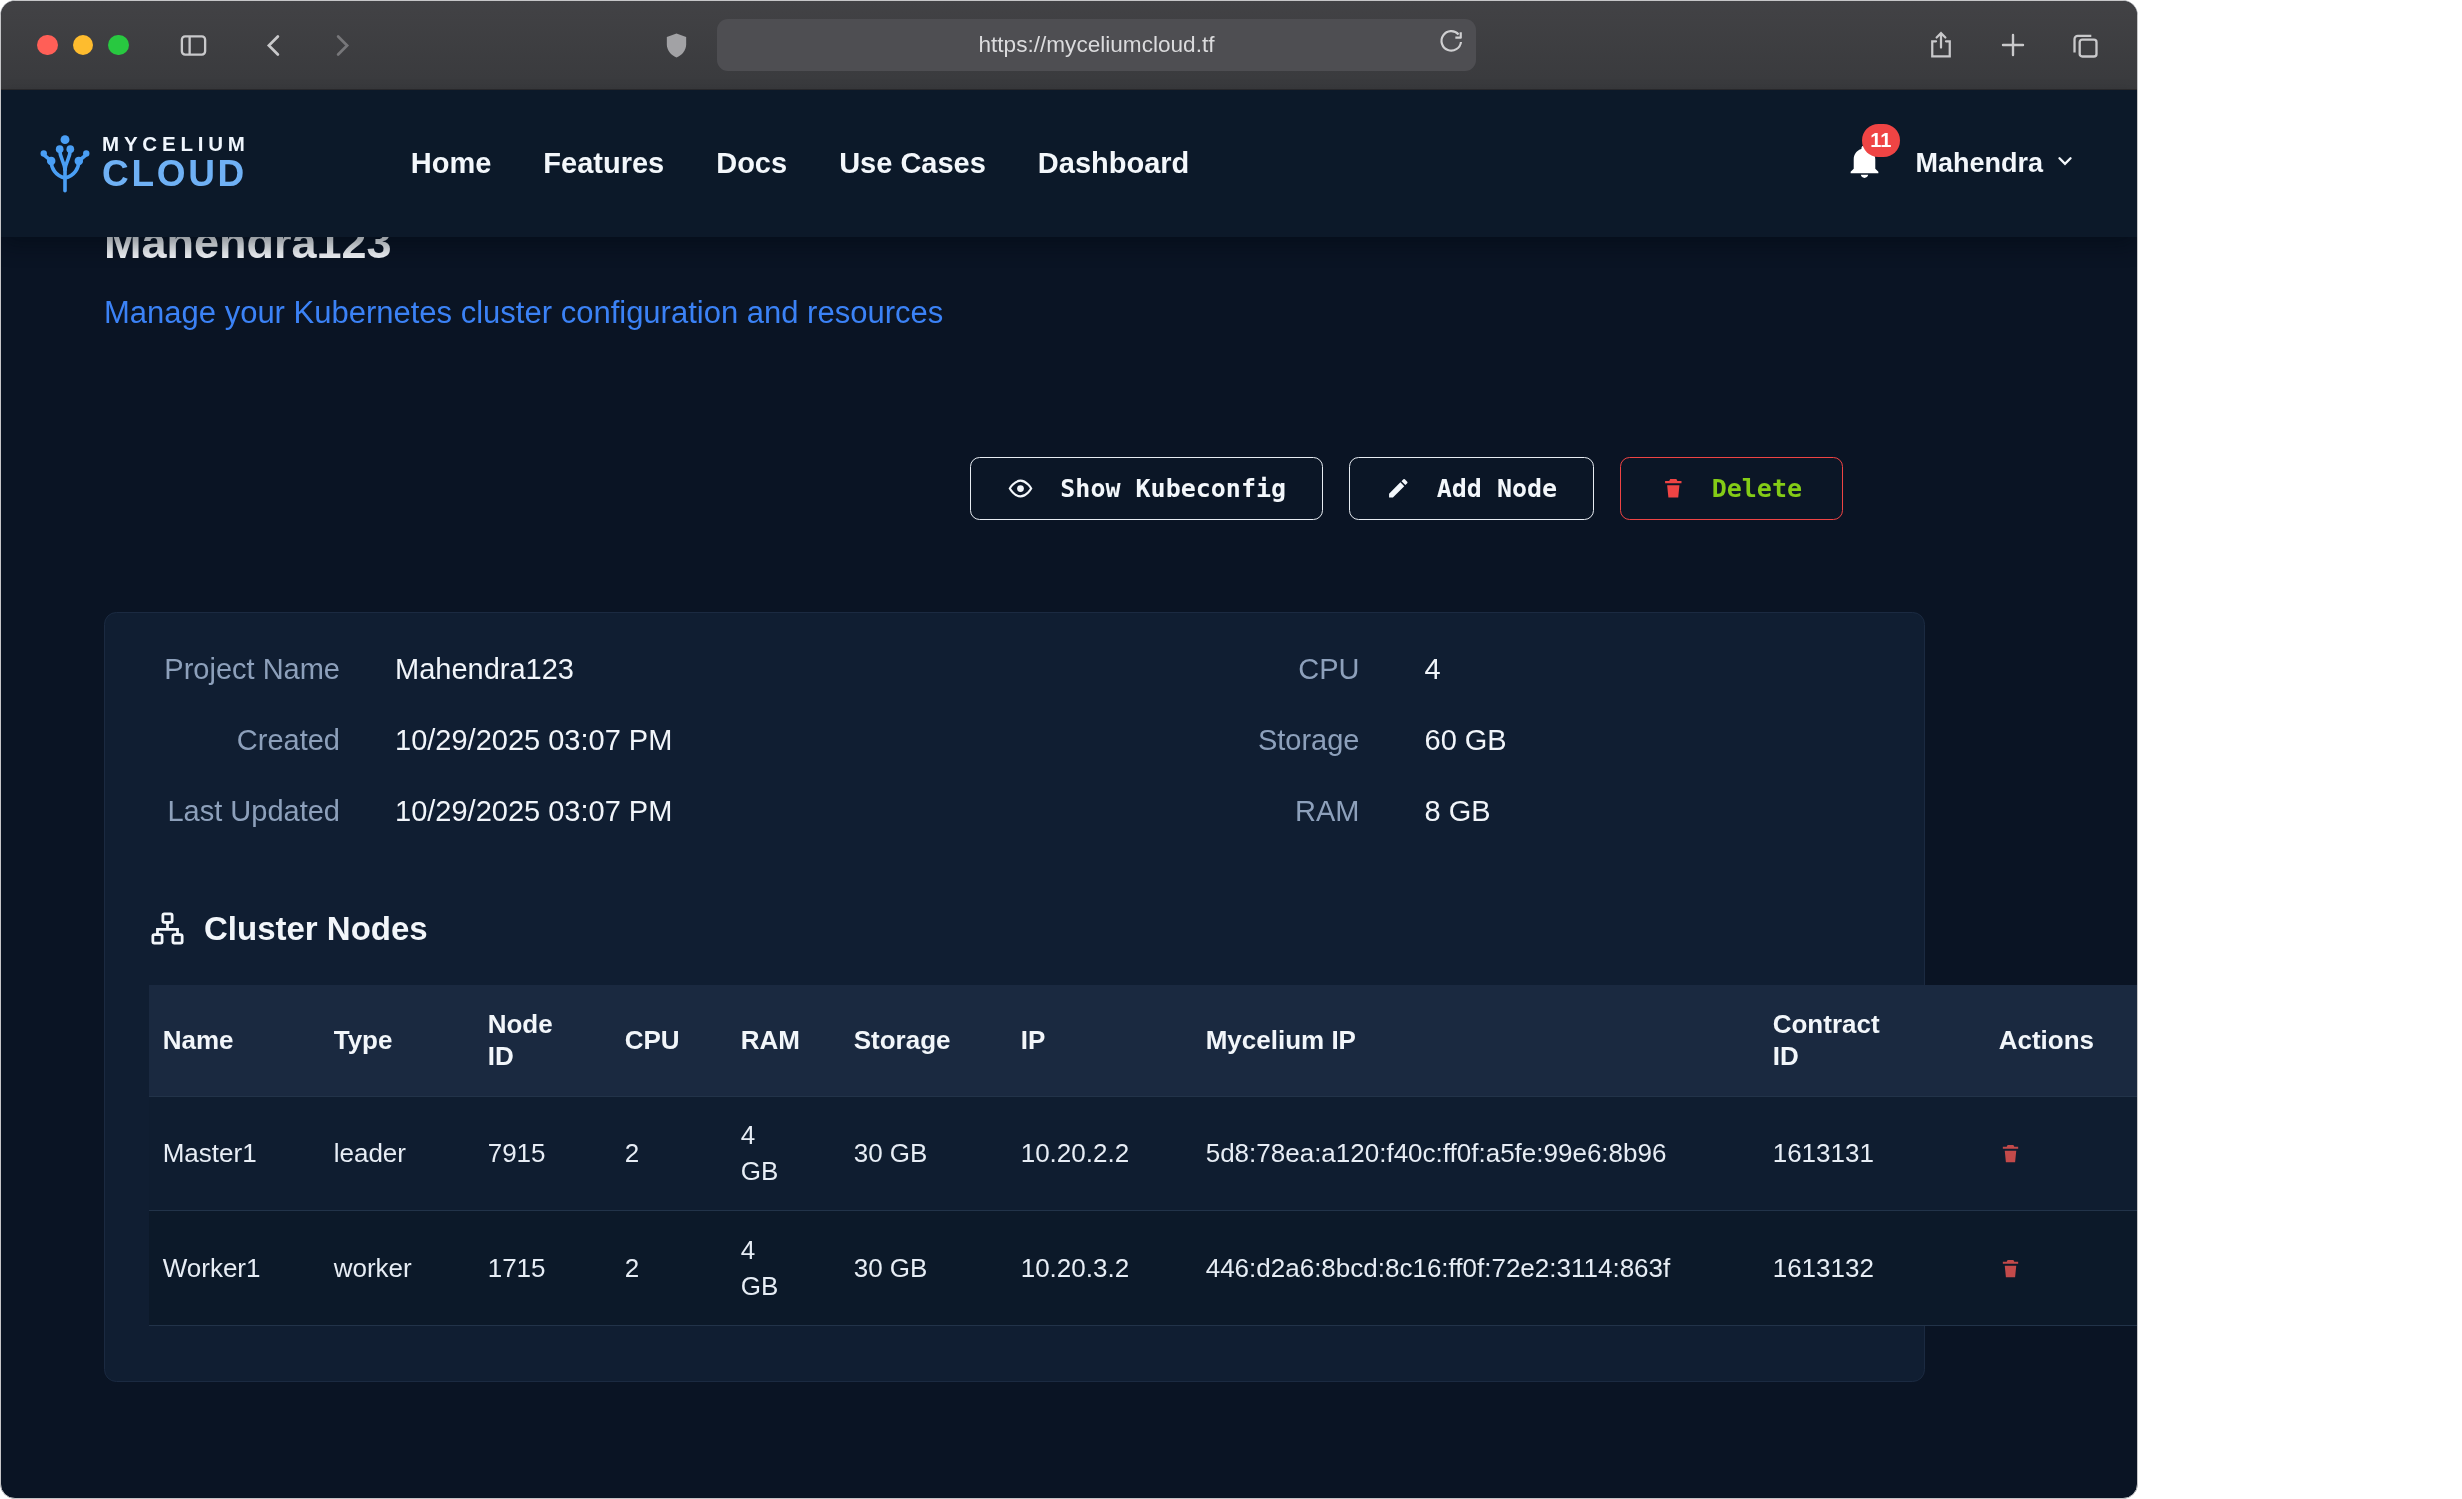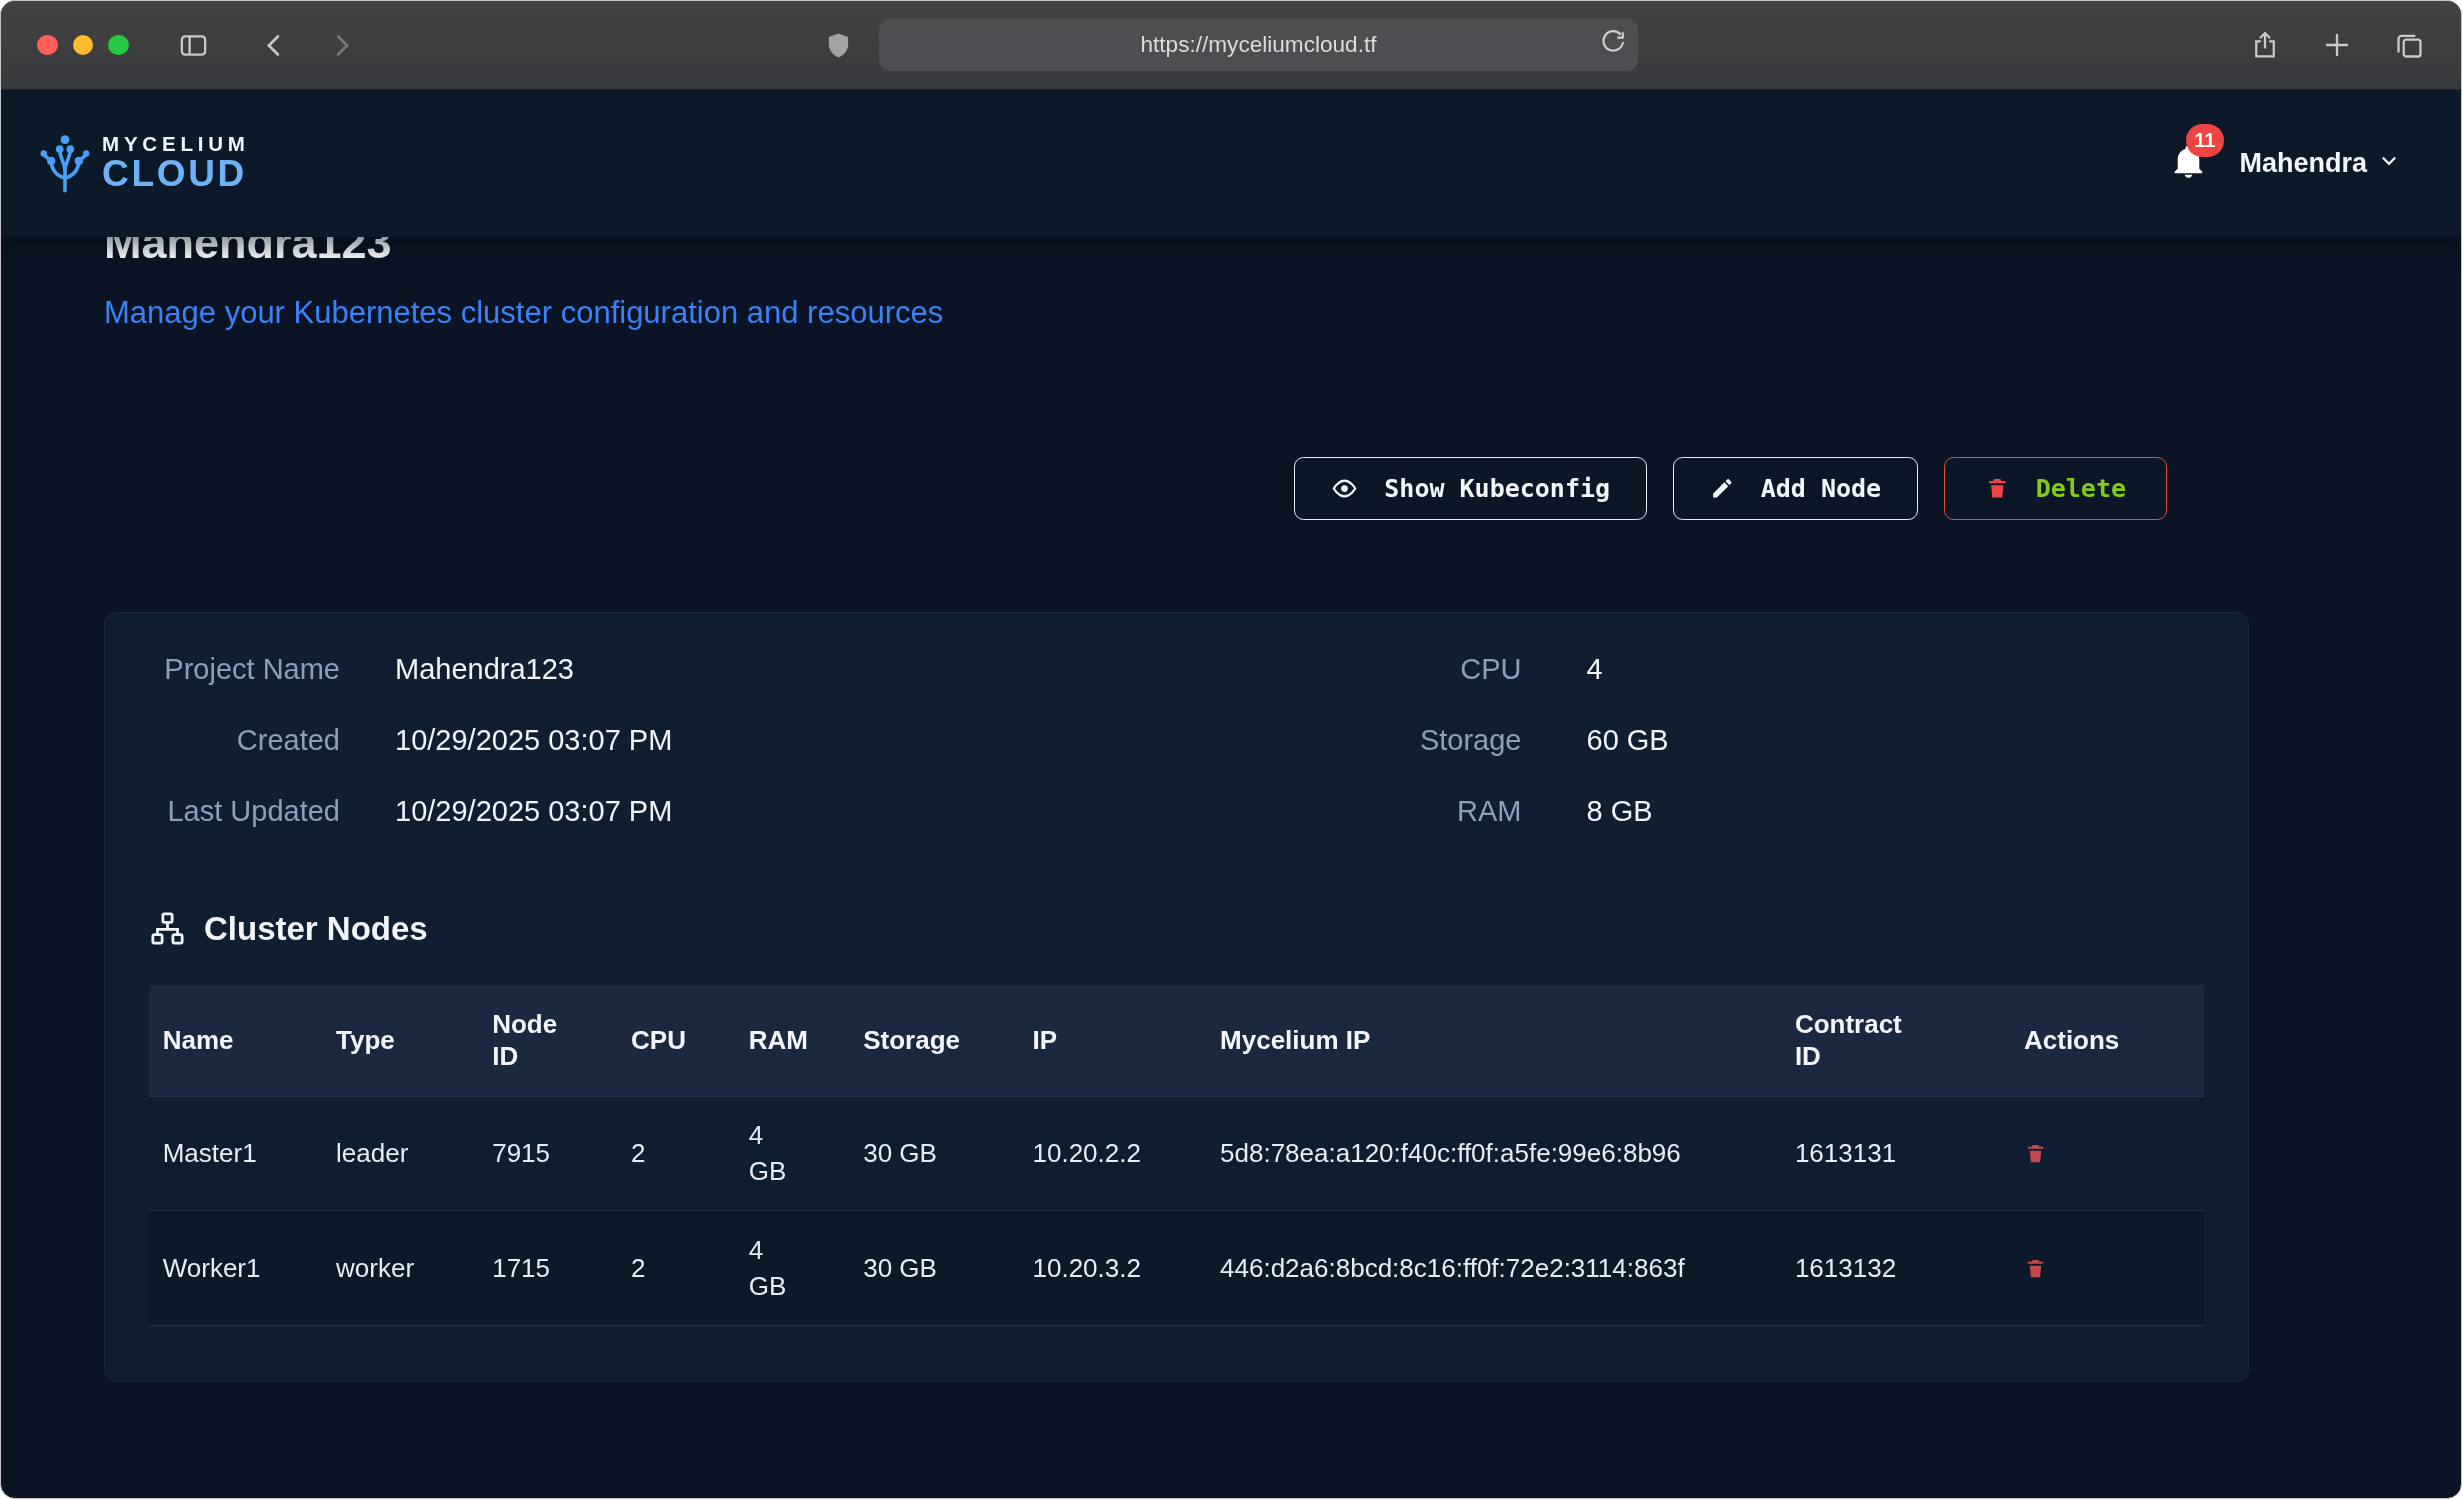--- a/index.html
+++ b/index.html
@@ -1,18 +1,18 @@
 <!DOCTYPE html>
 <html style="font-size:11px"><head>
 <meta charset="utf-8">
 <style>
   * { margin:0; padding:0; box-sizing:border-box; }
   html,body { width:2462px; height:1499px; background:#ffffff; font-family:"Liberation Sans", sans-serif; }
   .window {
-    position:relative; width:2462px; height:1499px; background:#0a1424;
+    position:relative; width:2138px; height:1499px; background:#0a1424;
     border-radius:15px; overflow:hidden; border:1.4px solid #c6c6c8;
   }
 
   
   .chrome {
     position:absolute; top:0; left:0; right:0; height:89px;
     background:linear-gradient(#424245,#393a3d);
     display:flex; align-items:center; padding:0 36px;
     border-bottom:0.7px solid #2b2b2d;
   }
@@ -197,20 +197,27 @@
               <circle cx="52" cy="23" r="3"></circle>
           </g>
         </svg>
       </span>
       <span class="brand-text">
         <span class="brand-top">MYCELIUM</span>
         <span class="brand-bottom">CLOUD</span>
       </span>
     </div>
 
+    <nav class="nav-links">
+      <span class="nav-link">Home</span>
+      <span class="nav-link">Features</span>
+      <span class="nav-link">Docs</span>
+      <span class="nav-link">Use Cases</span>
+      <span class="nav-link">Dashboard</span>
+    </nav>
 
     <div class="nav-right">
       <div class="bell-wrap">
         <span>
           <svg width="37" height="37" viewBox="0 0 24 24" fill="#ffffff">
               <path d="M12 22c1.2 0 2.2-.9 2.4-2h-4.8c.2 1.1 1.2 2 2.4 2zm7-6v-6c0-3.2-2-5.9-5-6.7V3a2 2 0 0 0-4 0v.3C7 4.1 5 6.8 5 10v6l-2 2v1h18v-1l-2-2z"></path>
             </svg>
         </span>
         <span class="badge">11</span>
       </div>

